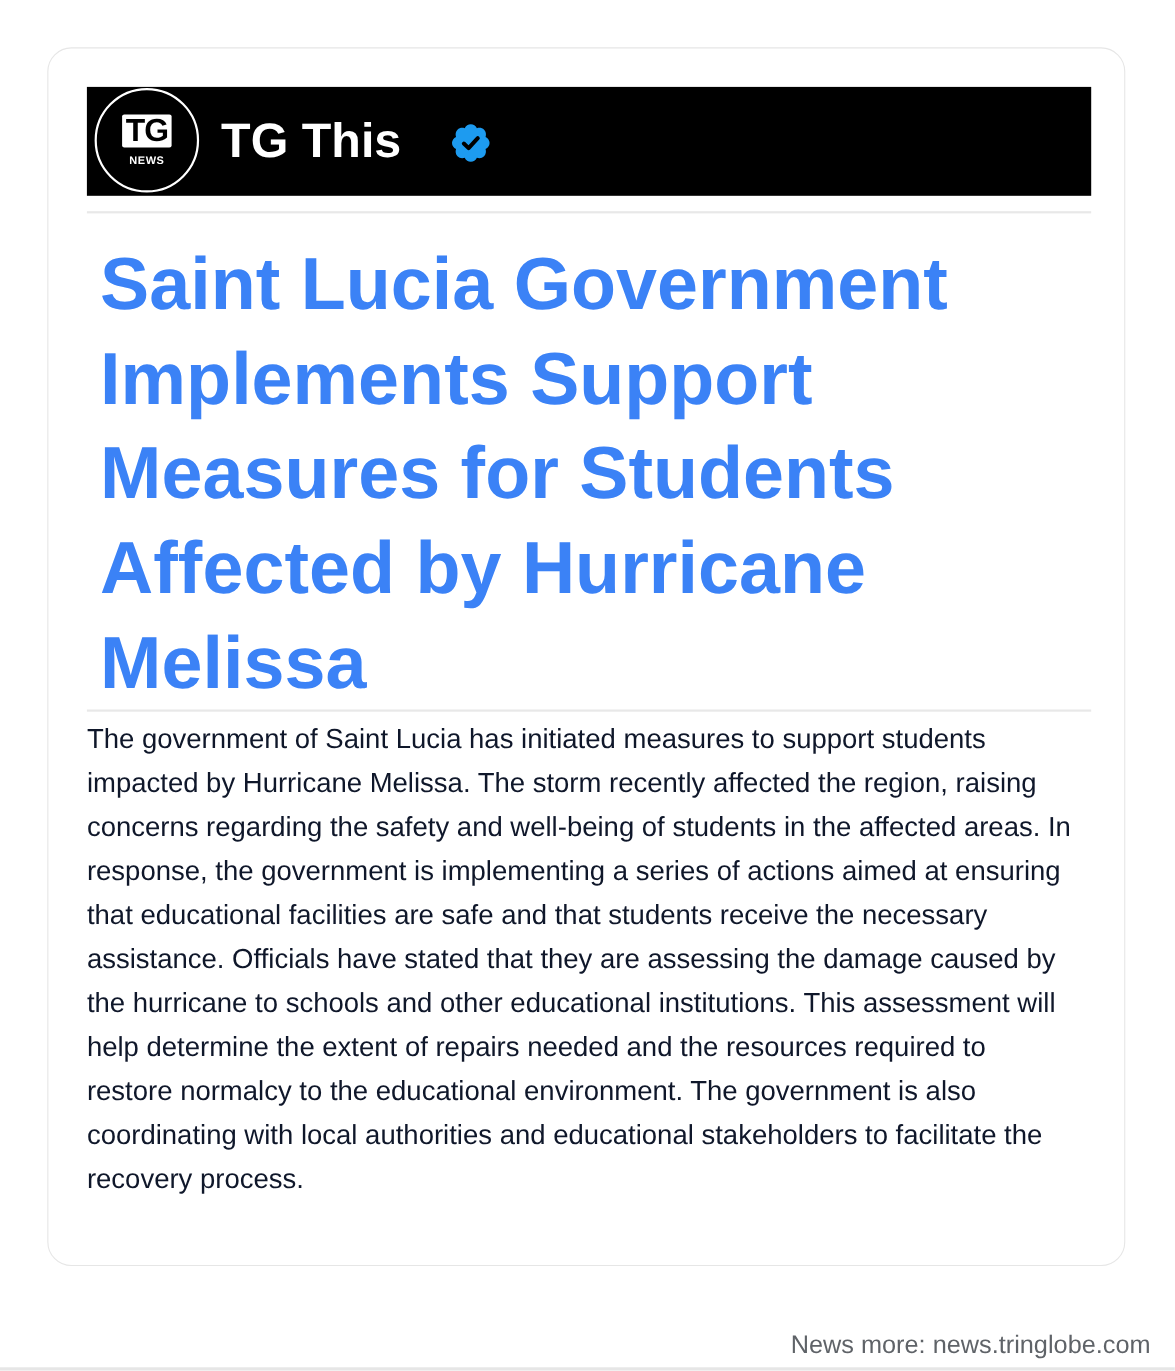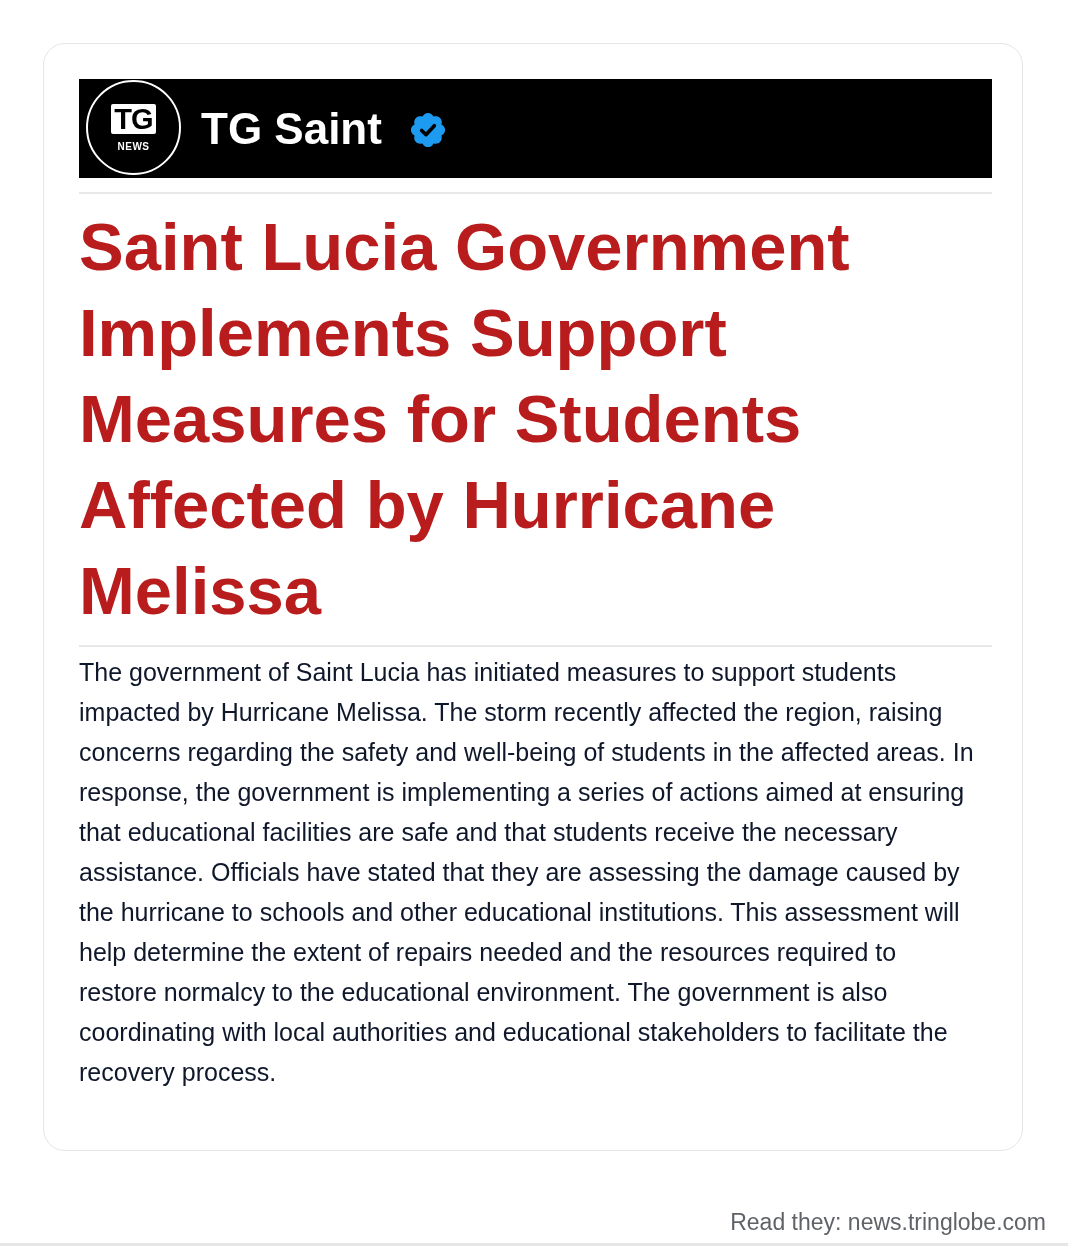--- a/index.html
+++ b/index.html
@@ -92,22 +92,22 @@
       top: 148px;
       width: 913px;
       height: 2px;
       background: #e8e8e8;
     }
     .headline {
       position: absolute;
       left: 35px;
       top: 160px;
       width: 900px;
-      margin: 0;
-      color: #b91c1c;
+      margin: 12px;
+      color: #3b82f6;
       font-weight: 700;
       font-size: 67px;
       line-height: 86px;
       letter-spacing: 0px;
     }
     .divider-mid {
       position: absolute;
       left: 35px;
       top: 601px;
       width: 913px;
@@ -144,31 +144,31 @@
   </style>
 </head>
 <body>
 
 <div class="card">
   <div class="banner">
     <div class="logo">
       <span class="logo-box">TG</span>
       <span class="logo-sub">NEWS</span>
     </div>
-    <span class="brand-name">TG Saint</span>
+    <span class="brand-name">TG This</span>
     <svg class="verified" viewBox="0 0 24 24">
       <path fill="#1d9bf0" d="M22.25 12c0-1.43-.88-2.67-2.19-3.34.46-1.39.2-2.9-.81-3.91s-2.52-1.27-3.91-.81c-.66-1.31-1.91-2.19-3.34-2.19s-2.67.88-3.33 2.19c-1.4-.46-2.91-.2-3.92.81s-1.26 2.52-.8 3.91C2.63 9.33 1.75 10.57 1.75 12s.88 2.67 2.19 3.34c-.46 1.39-.21 2.9.8 3.91s2.52 1.26 3.91.81c.67 1.31 1.91 2.19 3.34 2.19s2.68-.88 3.34-2.19c1.39.45 2.9.2 3.91-.81s1.27-2.52.81-3.91c1.31-.67 2.19-1.91 2.19-3.34z"></path>
       <path fill="none" stroke="#000000" stroke-width="2.2" stroke-linecap="round" stroke-linejoin="round" d="M8.2 12.3l2.6 2.5 5-5.4"></path>
     </svg>
   </div>
 
   <div class="divider-top"></div>
 
   <h1 class="headline">Saint Lucia Government Implements Support Measures for Students Affected by Hurricane Melissa</h1>
 
   <div class="divider-mid"></div>
 
   <p class="body-text">The government of Saint Lucia has initiated measures to support students impacted by Hurricane Melissa. The storm recently affected the region, raising concerns regarding the safety and well-being of students in the affected areas. In response, the government is implementing a series of actions aimed at ensuring that educational facilities are safe and that students receive the necessary assistance. Officials have stated that they are assessing the damage caused by the hurricane to schools and other educational institutions. This assessment will help determine the extent of repairs needed and the resources required to restore normalcy to the educational environment. The government is also coordinating with local authorities and educational stakeholders to facilitate the recovery process.</p>
 </div>
 
-<a class="footer-link">Read they: news.tringlobe.com</a>
+<a class="footer-link">News more: news.tringlobe.com</a>
 
 <div class="bottom-edge"></div>
 
 </body></html>

